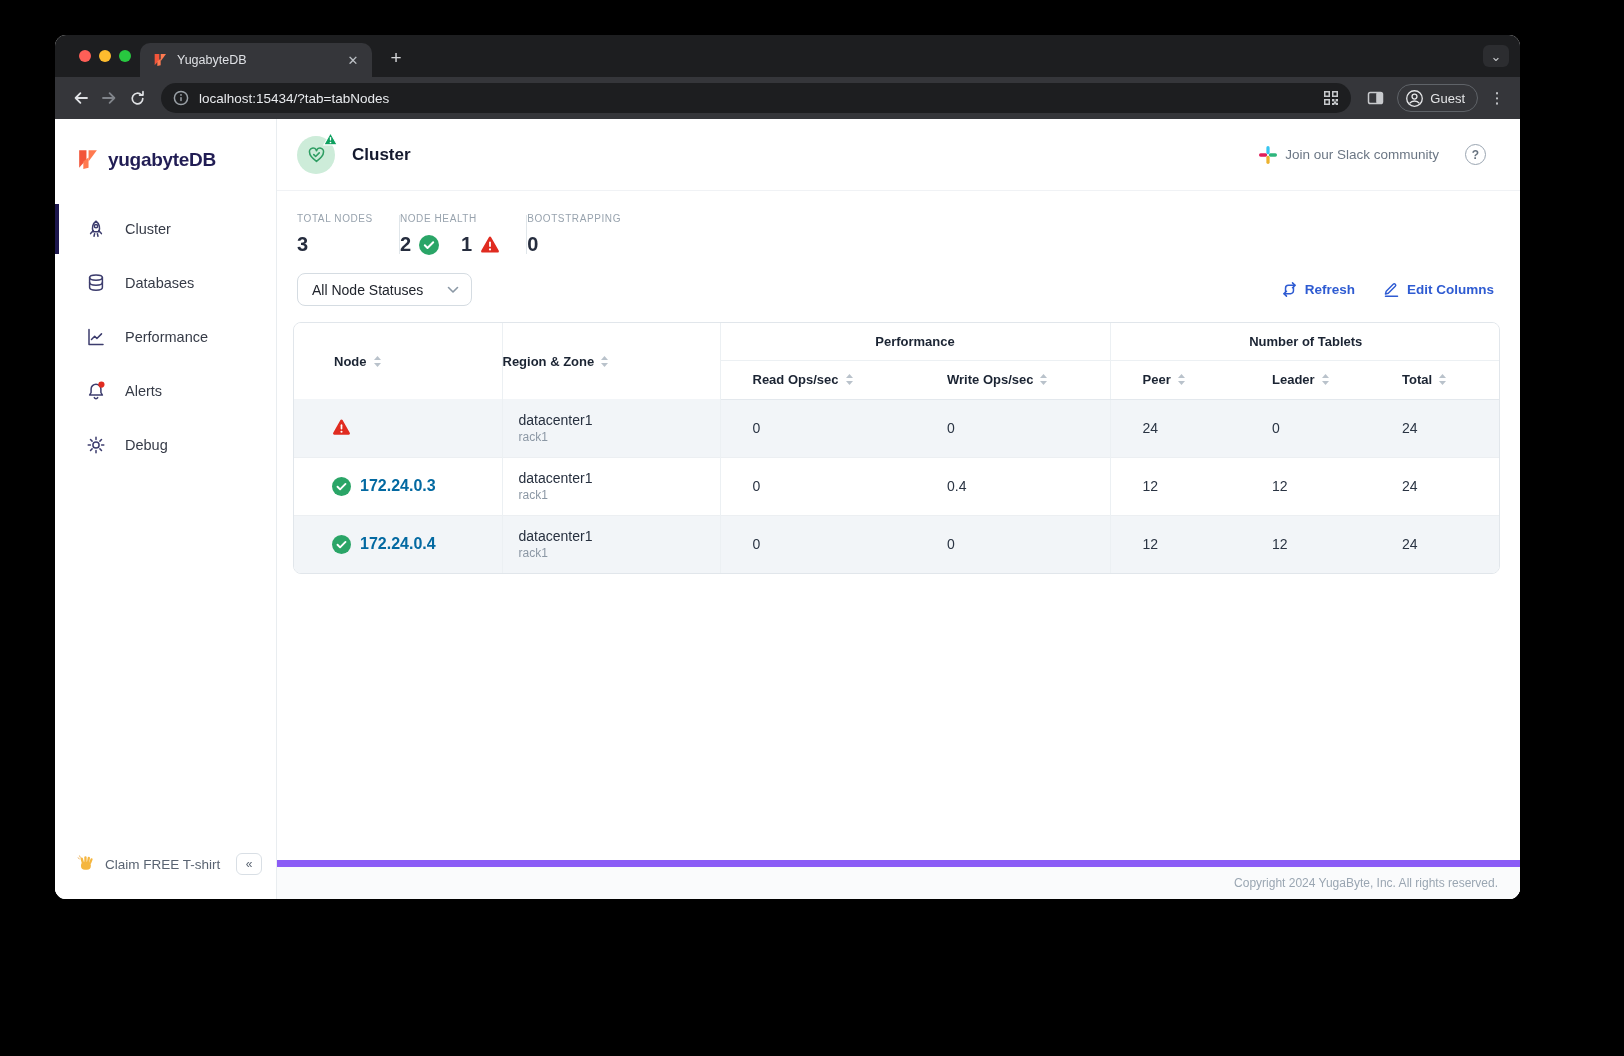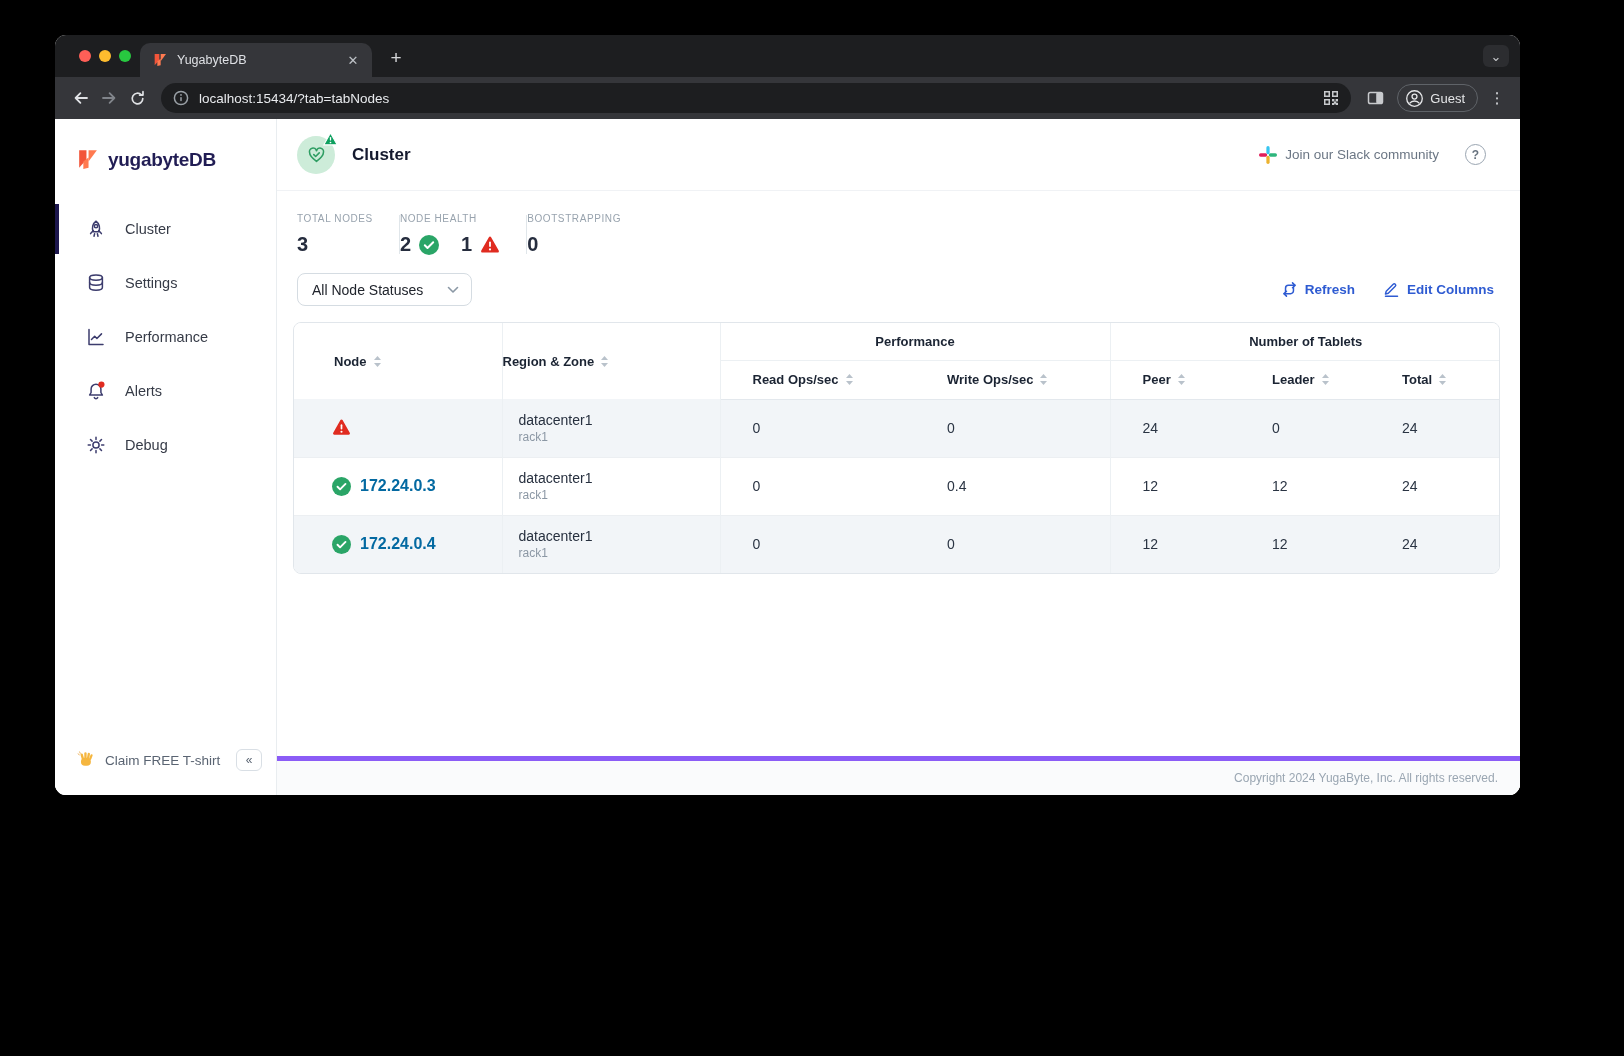--- a/index.html
+++ b/index.html
@@ -1,19 +1,19 @@
 <!DOCTYPE html>
 <html><head>
 <meta charset="utf-8">
 <style>
   * { box-sizing: border-box; margin: 0; padding: 0; }
   html,body { background:#000; }
   .stage { position:relative; width:1624px; height:1056px; background:#000; overflow:hidden;
            font-family:"Liberation Sans", sans-serif; }
-  .window { position:absolute; left:55px; top:35px; width:1465px; height:760px;
+  .window { position:absolute; left:55px; top:35px; width:1465px; height:864px;
             border-radius:11px; overflow:hidden; background:#fff; display:flex; flex-direction:column; }
 
   
   .tabstrip { height:42px; background:#1d1e20; display:flex; align-items:flex-end; position:relative; flex:none; }
   .lights { position:absolute; left:24px; top:15px; display:flex; gap:8px; }
   .light { width:12px; height:12px; border-radius:50%; }
   .light.r { background:#ff5f57; } .light.y { background:#febc2e; } .light.g { background:#28c840; }
   .btab { margin-left:85px; width:232px; height:34px; background:#35363a; border-radius:10px 10px 0 0;
           display:flex; align-items:center; padding:0 10px 0 12px; }
   .btab .fav { width:16px; height:16px; flex:none; }
@@ -97,21 +97,21 @@
   tbody tr:first-child td { border-top:none; }
   td.c-node { padding-left:38px; }
   td.c-region { padding-left:16px; }
   td.num { padding-left:32px; }
   .node-cell { display:flex; align-items:center; gap:9px; }
   .node-name { font-weight:700; color:#0369a1; font-size:16px; }
   .region1 { font-size:14px; color:#27303f; }
   .region2 { font-size:12px; color:#8b97a4; margin-top:2px; }
   .sorter { display:inline-flex; flex-direction:column; line-height:0; }
 
-  .main-footer { margin-top:auto; height:39px; flex:none; border-top:5px solid #8b5cf6; background:#fafbfc;
+  .main-footer { margin-top:auto; height:39px; flex:none; border-top:7px solid #8b5cf6; background:#fafbfc;
                  display:flex; align-items:center; justify-content:flex-end; padding-right:22px; }
   .copyright { font-size:12px; color:#9aa6b2; }
 
   svg { display:block; }
 </style>
 </head>
 <body>
 
 <div class="stage">
   <div class="window">
@@ -215,21 +215,21 @@
             <span class="lbl">Cluster</span>
           </div>
           <div class="nav-item">
             <span>
               <svg viewBox="0 0 22 22" width="22" height="22" fill="none" stroke="#3c3c6d" stroke-width="1.5" stroke-linecap="round">
                 <ellipse cx="11" cy="5.6" rx="6.4" ry="2.6"></ellipse>
                 <path d="M4.6 5.6 v5 c0 1.5 2.9 2.7 6.4 2.7 s6.4-1.2 6.4-2.7 v-5"></path>
                 <path d="M4.6 10.6 v5 c0 1.5 2.9 2.7 6.4 2.7 s6.4-1.2 6.4-2.7 v-5"></path>
               </svg>
             </span>
-            <span class="lbl">Settings</span>
+            <span class="lbl">Databases</span>
           </div>
           <div class="nav-item">
             <span>
               <svg viewBox="0 0 22 22" width="22" height="22" fill="none" stroke="#3c3c6d" stroke-width="1.5" stroke-linecap="round" stroke-linejoin="round">
                 <path d="M4 3.5 V18.5 H18"></path>
                 <path d="M6.5 13.5 l3.2-3.2 2.2 2.2 4.6-4.6"></path>
               </svg>
             </span>
             <span class="lbl">Performance</span>
           </div>

